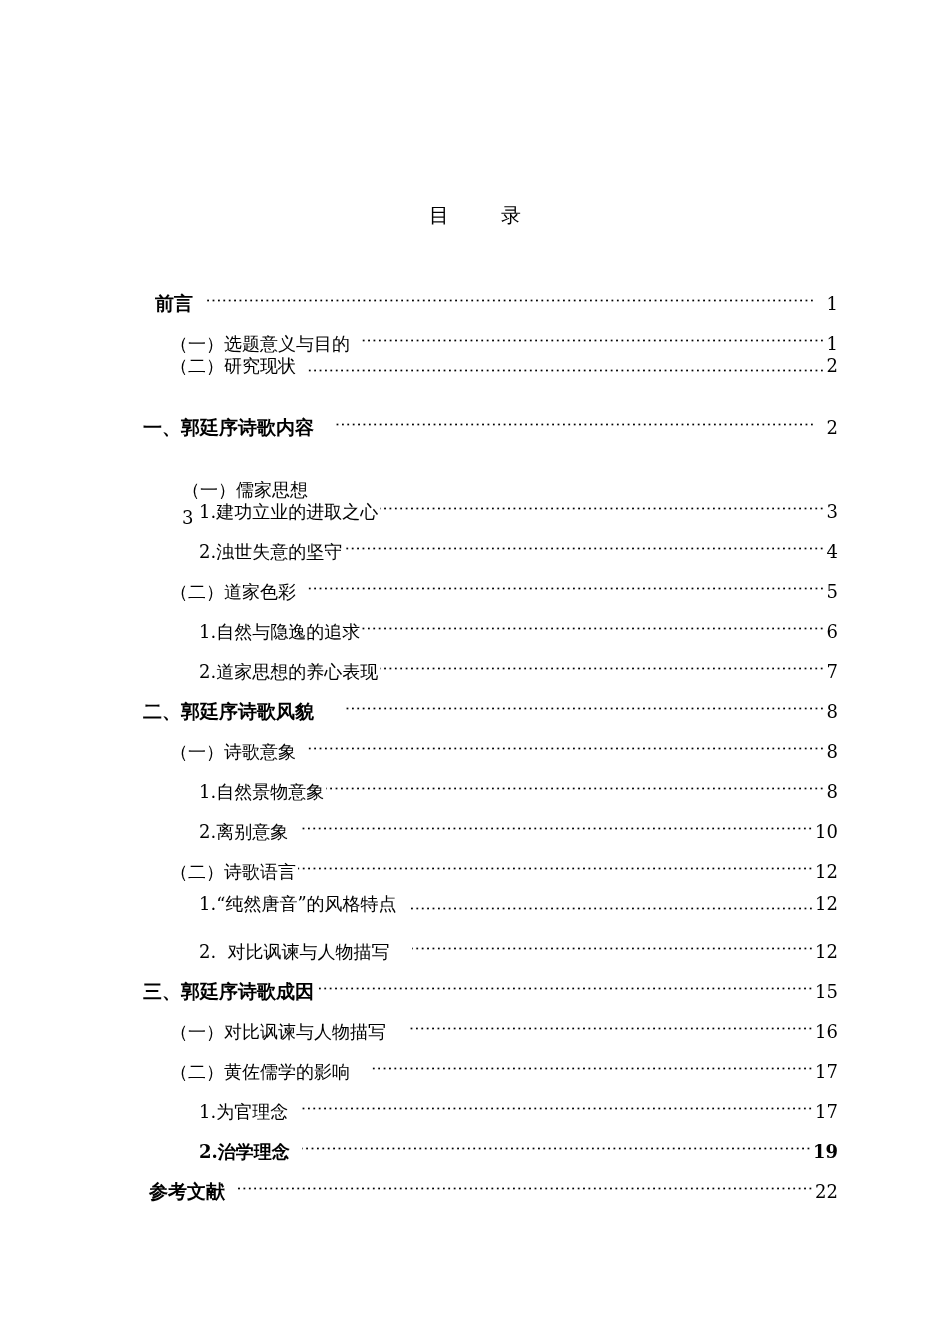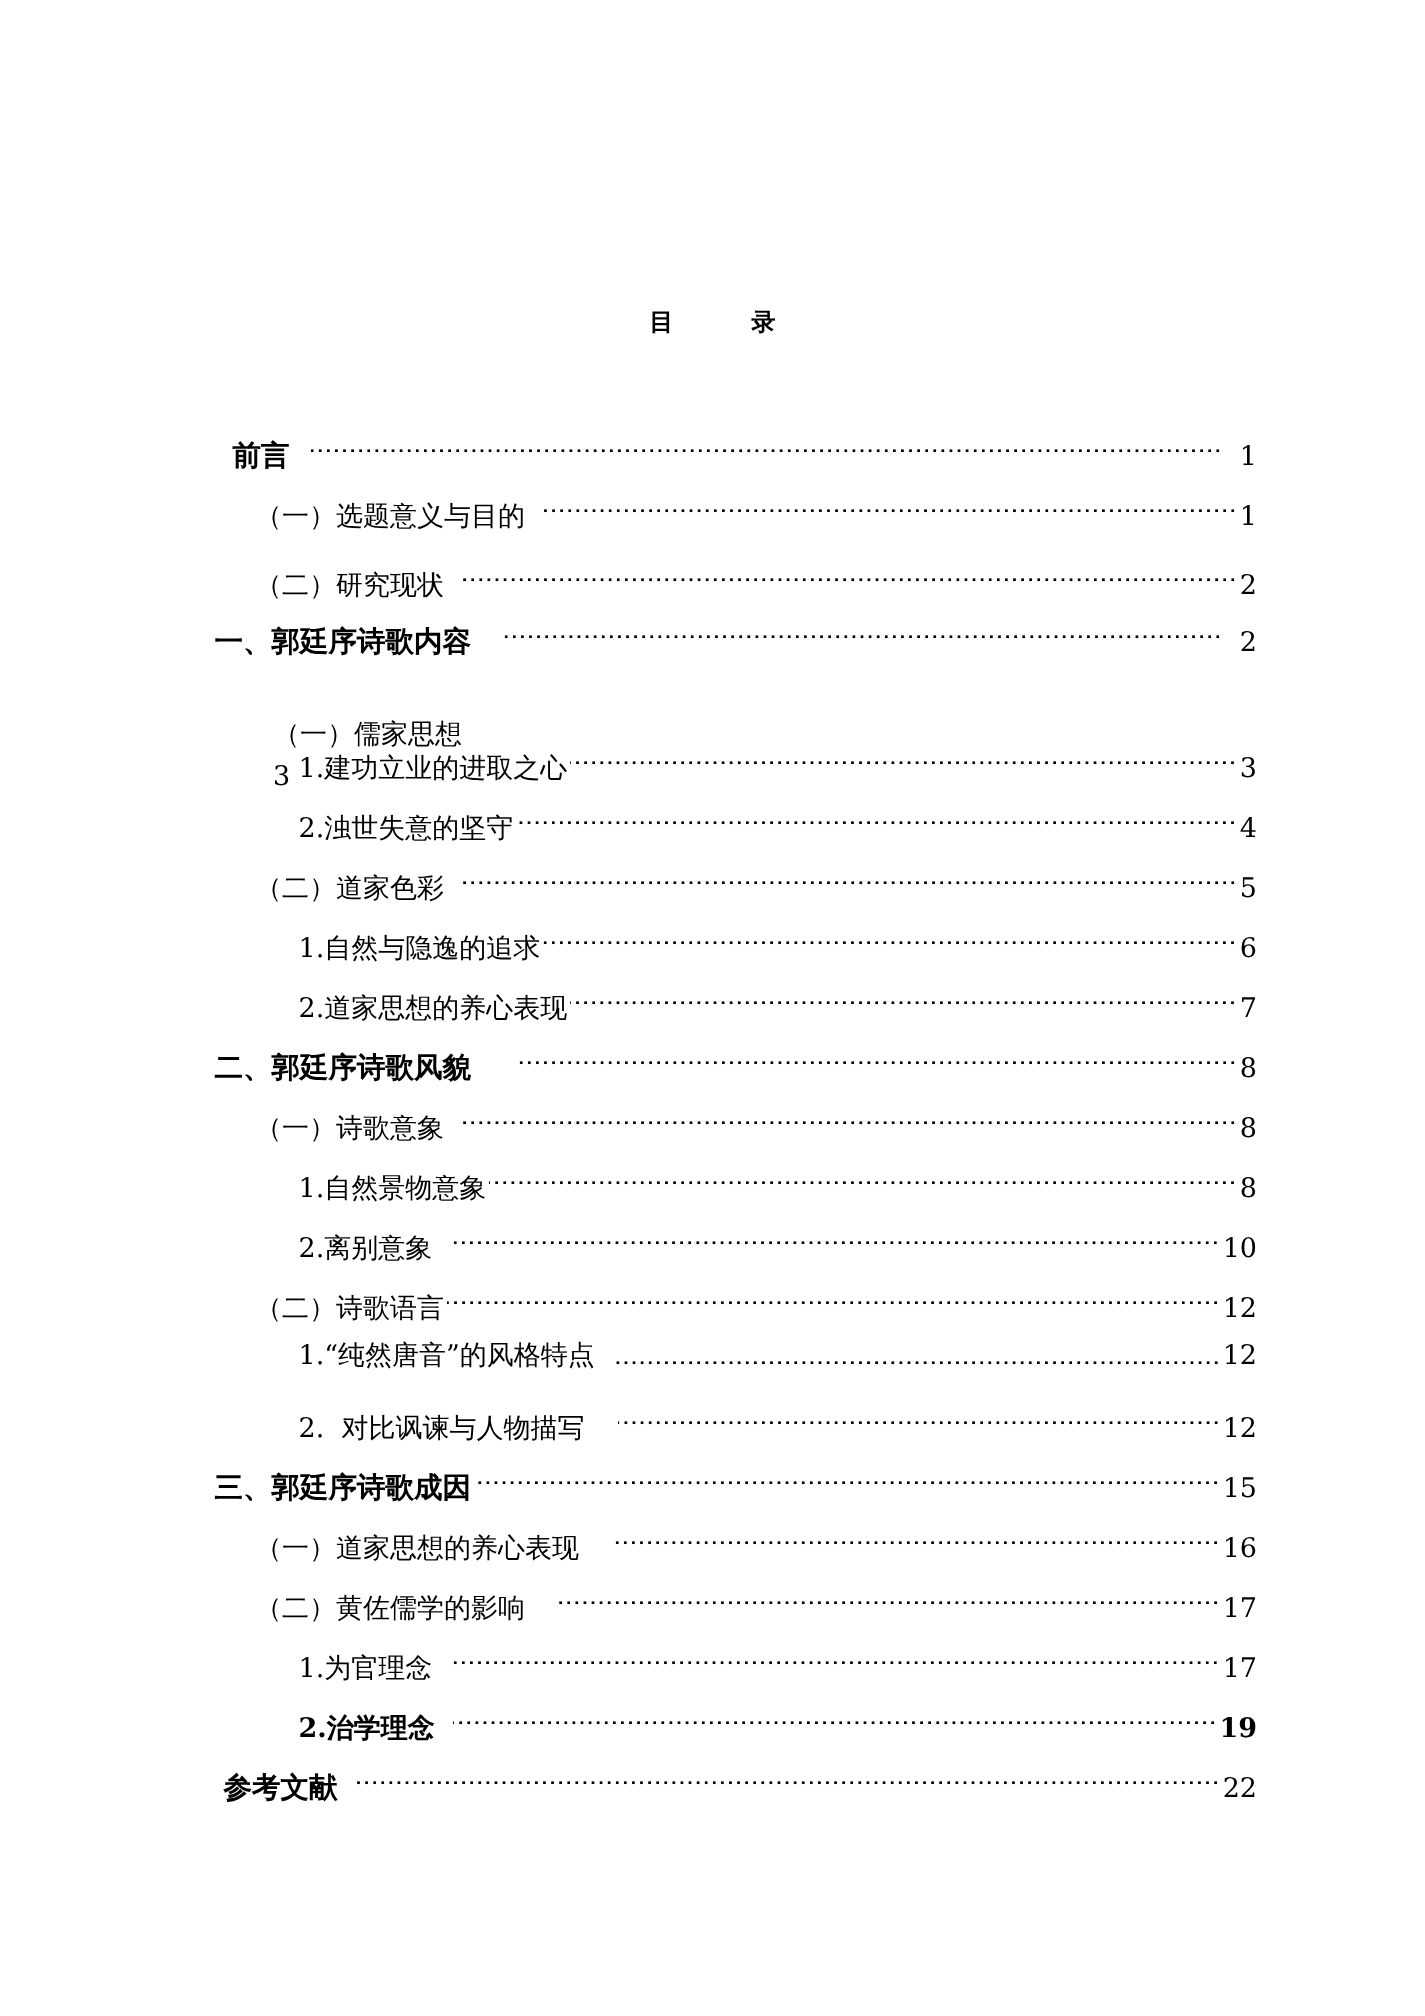--- a/index.html
+++ b/index.html
@@ -21,22 +21,22 @@
       width: 950px; height: 1344px;
       background: #ffffff;
     }
     .toc-title {
       position: absolute;
       top: 200px;
       left: 0;
       width: 950px;
       text-align: center;
       font-family: "DejaVu Sans", "Liberation Sans", sans-serif;
-      font-weight: bold;
-      font-size: 16px;
+      font-weight: normal;
+      font-size: 20px;
       letter-spacing: 52px;
       text-indent: 52px;
       line-height: 30px;
     }
     .toc {
       position: absolute;
       left: 0; top: 0;
       width: 950px;
     }
     .toc-row {
@@ -94,21 +94,21 @@
     <div class="toc-row level-0" style="left:155px; width:683px; top:282px;">
       <span class="toc-label">前言</span>
       <span class="toc-leader" style="margin-left:14px;margin-right:12px;"></span>
       <span class="toc-page">1</span>
     </div>
     <div class="toc-row level-1" style="left:170px; width:668px; top:322px;">
       <span class="toc-label">（一）选题意义与目的</span>
       <span class="toc-leader" style="margin-left:12px;"></span>
       <span class="toc-page">1</span>
     </div>
-    <div class="toc-row level-1" style="left:170px; width:668px; top:368px;">
+    <div class="toc-row level-1" style="left:170px; width:668px; top:352px;align-items:flex-end;">
       <span class="toc-label">（二）研究现状</span>
       <span class="toc-leader" style="margin-left:12px;"></span>
       <span class="toc-page">2</span>
     </div>
     <div class="toc-row level-0" style="left:143px; width:695px; top:406px;">
       <span class="toc-label">一、郭廷序诗歌内容</span>
       <span class="toc-leader" style="margin-left:22px;margin-right:12px;"></span>
       <span class="toc-page">2</span>
     </div>
     <div class="toc-row level-1" style="left:170px; width:668px; top:476px;flex-direction:column;">
@@ -175,21 +175,21 @@
       <span class="toc-label" style="white-space:pre;">2.  对比讽谏与人物描写</span>
       <span class="toc-leader" style="margin-left:22px;"></span>
       <span class="toc-page">12</span>
     </div>
     <div class="toc-row level-0" style="left:143px; width:695px; top:970px;">
       <span class="toc-label">三、郭廷序诗歌成因</span>
       <span class="toc-leader"></span>
       <span class="toc-page">15</span>
     </div>
     <div class="toc-row level-1" style="left:170px; width:668px; top:1010px;">
-      <span class="toc-label">（一）道家思想的养心表现</span>
+      <span class="toc-label">（一）对比讽谏与人物描写</span>
       <span class="toc-leader" style="margin-left:22px;"></span>
       <span class="toc-page">16</span>
     </div>
     <div class="toc-row level-1" style="left:170px; width:668px; top:1050px;">
       <span class="toc-label">（二）黄佐儒学的影响</span>
       <span class="toc-leader" style="margin-left:22px;"></span>
       <span class="toc-page">17</span>
     </div>
     <div class="toc-row level-2" style="left:199px; width:639px; top:1090px;">
       <span class="toc-label">1.为官理念</span>

